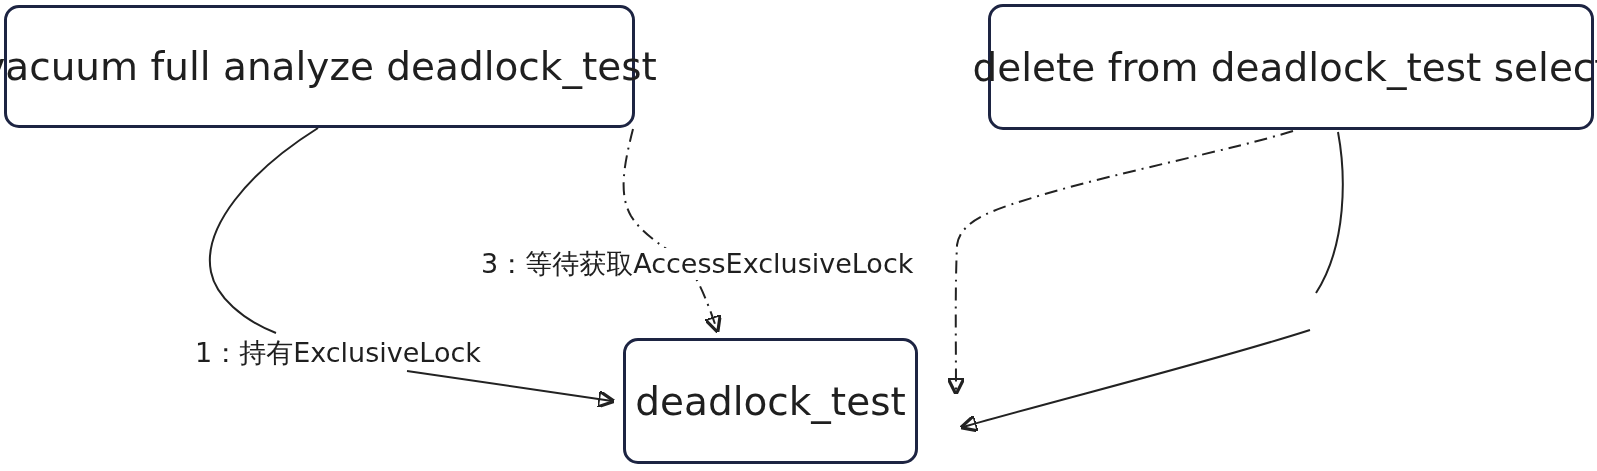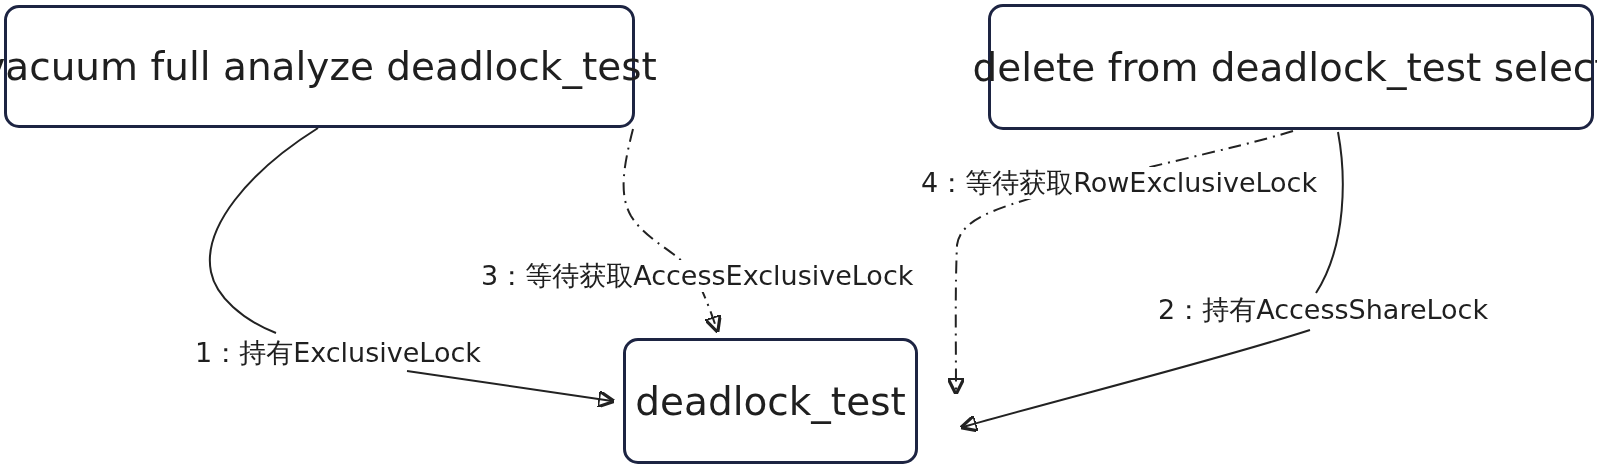--- a/index.html
+++ b/index.html
@@ -49,21 +49,21 @@
     position: absolute;
     color: #1f1f1f;
     font-size: 27px;
     line-height: 32px;
     white-space: nowrap;
     background: #ffffff;
     padding: 0 3px;
   }
   .edge-label-1 { left: 192px;  top: 337px; }
   .edge-label-2 { left: 1155px; top: 294px; }
-  .edge-label-3 { left: 478px;  top: 260px; }
+  .edge-label-3 { left: 478px;  top: 248px; }
   .edge-label-4 { left: 918px;  top: 167px; }
 </style>
 </head>
 <body>
 
 <div class="canvas">
 
   <svg class="wires" viewBox="0 0 1597 471">
     <defs>
       <marker id="arrowhead" viewBox="0 0 10 10" refX="8.5" refY="5" markerWidth="8" markerHeight="8" orient="auto">
@@ -89,19 +89,17 @@
   <div class="node node-delete">
     <span>delete from deadlock_test select</span>
   </div>
 
   <div class="node node-table">
     <span>deadlock_test</span>
   </div>
 
   <div class="edge-label edge-label-1">1：持有ExclusiveLock</div>
 
-  <div class="edge-label edge-label-2">2：持有AccessShareLock</div>
 
   <div class="edge-label edge-label-3">3：等待获取AccessExclusiveLock</div>
 
-  <div class="edge-label edge-label-4">4：等待获取RowExclusiveLock</div>
 
 </div>
 
 </body></html>

